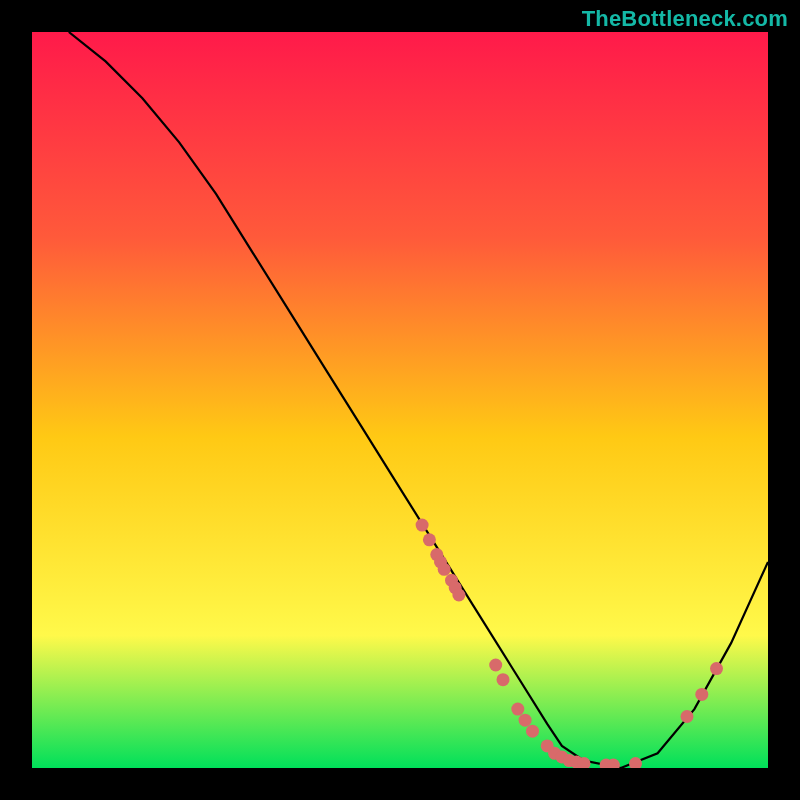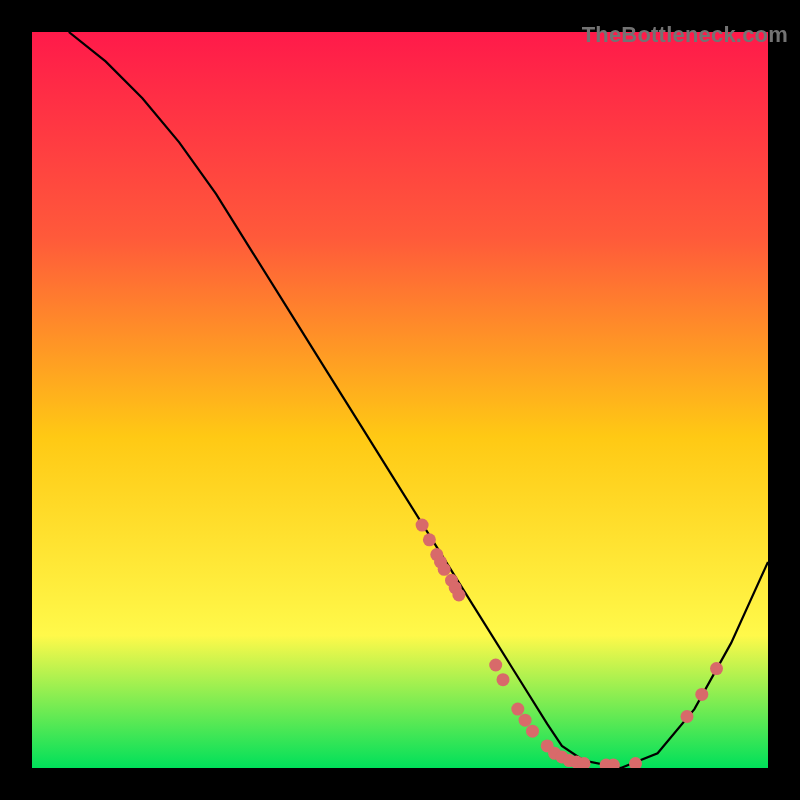--- a/index.html
+++ b/index.html
@@ -23,26 +23,25 @@
     position: absolute;
     left: 0;
     top: 0;
     width: 736px;
     height: 736px;
   }
   .watermark {
     position: absolute;
     top: 6px;
     right: 12px;
-    color: #737373;
+    color: #14b8a6;
     font-size: 22px;
     font-weight: 600;
     letter-spacing: 0.2px;
     user-select: none;
-    margin-top: 16px;
   }
   svg { display: block; }
 </style>
 </head>
 <body>
 
 <div class="frame">
   <svg class="plot" viewBox="0 0 736 736">
     <defs>
       <linearGradient id="bg-grad" x1="0" y1="0" x2="0" y2="1">

